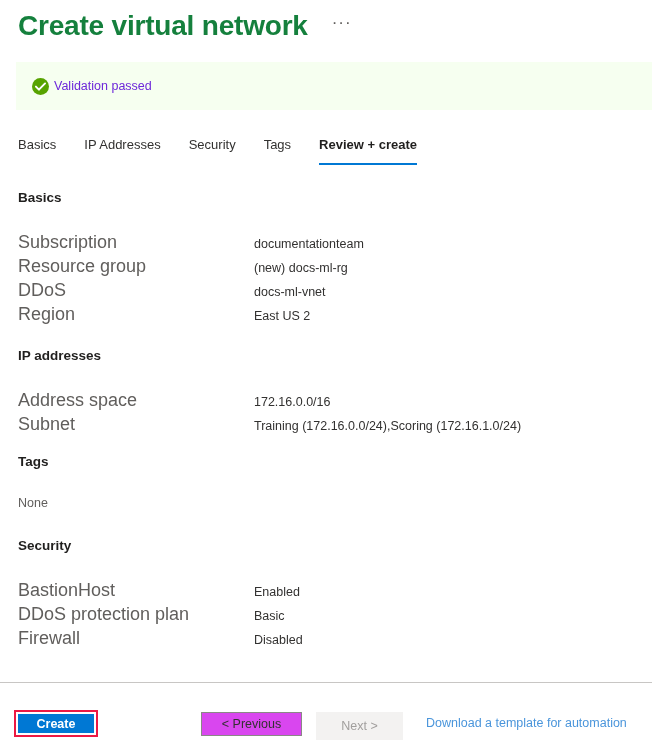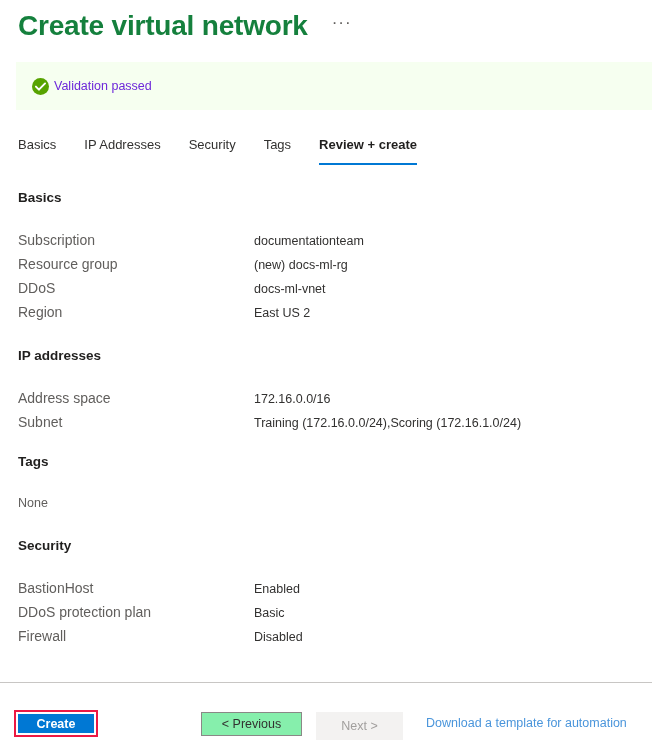--- a/index.html
+++ b/index.html
@@ -113,21 +113,21 @@
   }
   .kv-row {
     display: flex;
     align-items: baseline;
     height: 24px;
   }
   .kv-key {
     width: 254px;
     padding-left: 18px;
     box-sizing: border-box;
-    font-size: 14px;
+    font-size: 18px;
     color: #605e5c;
     white-space: nowrap;
   }
   .kv-value {
     font-size: 12.5px;
     color: #323130;
     white-space: nowrap;
   }
   .plain-text {
     margin-left: 18px;
@@ -180,21 +180,21 @@
     align-items: center;
     justify-content: center;
   }
 
   .prev-button {
     position: absolute;
     left: 201px;
     top: 712px;
     width: 101px;
     height: 24px;
-    background: #86efac;
+    background: #d946ef;
     border: 1px solid #8a8886;
     box-sizing: border-box;
     color: #323130;
     font-family: "Liberation Sans", sans-serif;
     font-size: 12.5px;
     cursor: pointer;
     display: flex;
     align-items: center;
     justify-content: center;
   }

